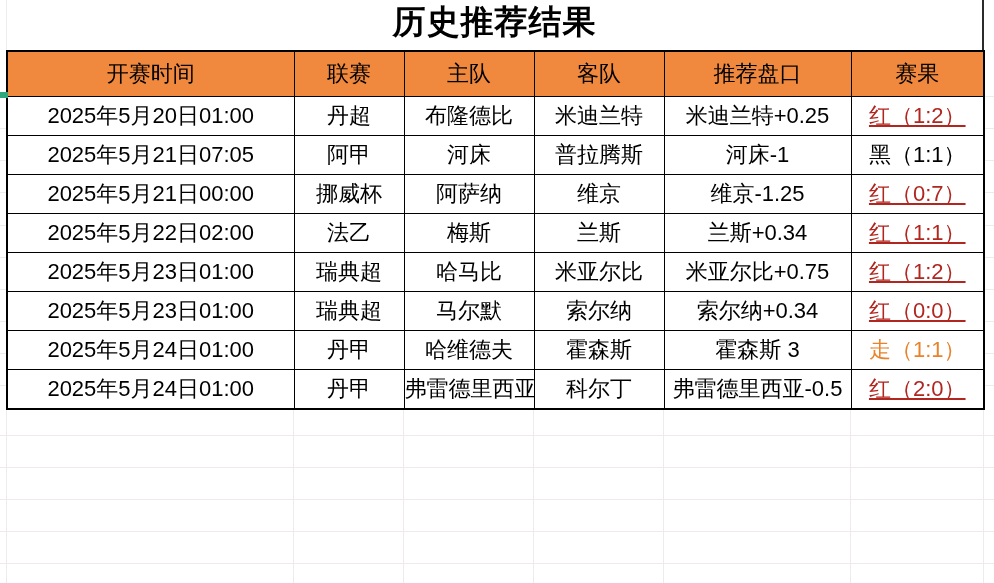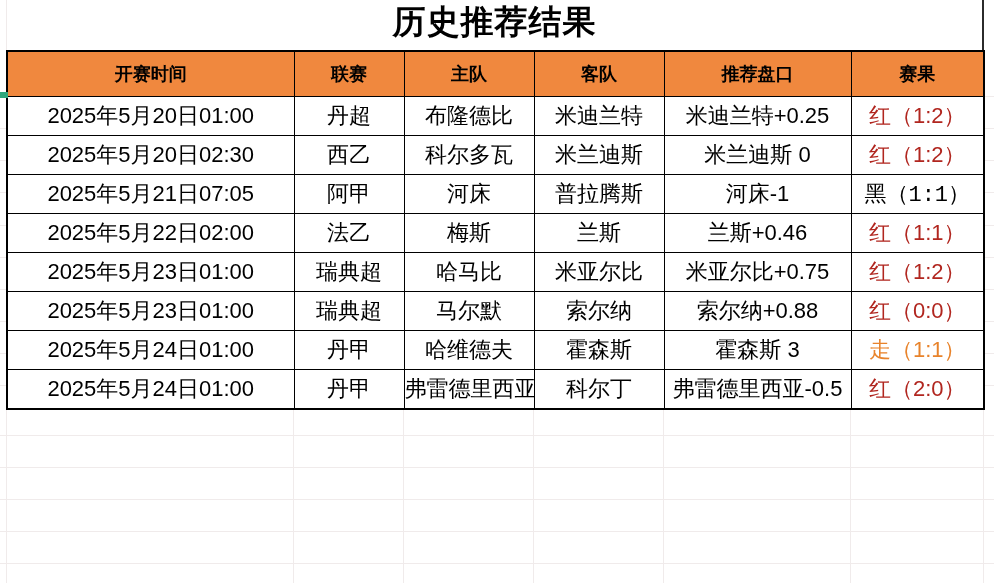--- a/index.html
+++ b/index.html
@@ -38,24 +38,24 @@
     border:2px solid var(--border-dark);
   }
   table.results th, table.results td{
     border:1.5px solid var(--border-dark);
     text-align:center;vertical-align:middle;
     white-space:nowrap;overflow:hidden;
     padding:0;
     font-size:22px;color:#000;
   }
   table.results thead tr{height:45px;}
-  table.results th{background:var(--header-bg);font-weight:bold;font-size:18px;}
+  table.results th{background:var(--header-bg);font-weight:normal;font-size:22px;}
   table.results tbody tr{height:31.5px;}
-  td.c-result[data-res="win"]{color:var(--result-win);}
-  td.c-result[data-res="loss"]{color:var(--result-loss);font-family:Liberation Mono, monospace;}
+  td.c-result[data-res="win"]{color:var(--result-win);text-decoration:underline;}
+  td.c-result[data-res="loss"]{color:var(--result-loss);}
   td.c-result[data-res="push"]{color:var(--result-push);}
 </style>
 </head>
 <body>
 
 <div class="stage">
 
   <div id="grid-layer">
       <div class="gridline h" style="top: 96px;"></div>
       <div class="gridline h" style="top: 128px;"></div>
@@ -109,57 +109,57 @@
     <tbody>
       <tr>
         <td class="c-time">2025年5月20日01:00</td>
         <td class="c-league">丹超</td>
         <td class="c-home">布隆德比</td>
         <td class="c-away">米迪兰特</td>
         <td class="c-handicap">米迪兰特+0.25</td>
         <td class="c-result" data-res="win">红（1:2）</td>
       </tr>
       <tr>
-        <td class="c-time">2025年5月20日02:30</td>
-        <td class="c-league">西乙</td>
-        <td class="c-home">科尔多瓦</td>
-        <td class="c-away">米兰迪斯</td>
-        <td class="c-handicap">米兰迪斯 0</td>
-        <td class="c-result" data-res="win">红（1:2）</td>
-      </tr>
-      <tr>
         <td class="c-time">2025年5月21日07:05</td>
         <td class="c-league">阿甲</td>
         <td class="c-home">河床</td>
         <td class="c-away">普拉腾斯</td>
         <td class="c-handicap">河床-1</td>
         <td class="c-result" data-res="loss">黑（1:1）</td>
       </tr>
       <tr>
+        <td class="c-time">2025年5月21日00:00</td>
+        <td class="c-league">挪威杯</td>
+        <td class="c-home">阿萨纳</td>
+        <td class="c-away">维京</td>
+        <td class="c-handicap">维京-1.25</td>
+        <td class="c-result" data-res="win">红（0:7）</td>
+      </tr>
+      <tr>
         <td class="c-time">2025年5月22日02:00</td>
         <td class="c-league">法乙</td>
         <td class="c-home">梅斯</td>
         <td class="c-away">兰斯</td>
-        <td class="c-handicap">兰斯+0.46</td>
+        <td class="c-handicap">兰斯+0.34</td>
         <td class="c-result" data-res="win">红（1:1）</td>
       </tr>
       <tr>
         <td class="c-time">2025年5月23日01:00</td>
         <td class="c-league">瑞典超</td>
         <td class="c-home">哈马比</td>
         <td class="c-away">米亚尔比</td>
         <td class="c-handicap">米亚尔比+0.75</td>
         <td class="c-result" data-res="win">红（1:2）</td>
       </tr>
       <tr>
         <td class="c-time">2025年5月23日01:00</td>
         <td class="c-league">瑞典超</td>
         <td class="c-home">马尔默</td>
         <td class="c-away">索尔纳</td>
-        <td class="c-handicap">索尔纳+0.88</td>
+        <td class="c-handicap">索尔纳+0.34</td>
         <td class="c-result" data-res="win">红（0:0）</td>
       </tr>
       <tr>
         <td class="c-time">2025年5月24日01:00</td>
         <td class="c-league">丹甲</td>
         <td class="c-home">哈维德夫</td>
         <td class="c-away">霍森斯</td>
         <td class="c-handicap">霍森斯 3</td>
         <td class="c-result" data-res="push">走（1:1）</td>
       </tr>

